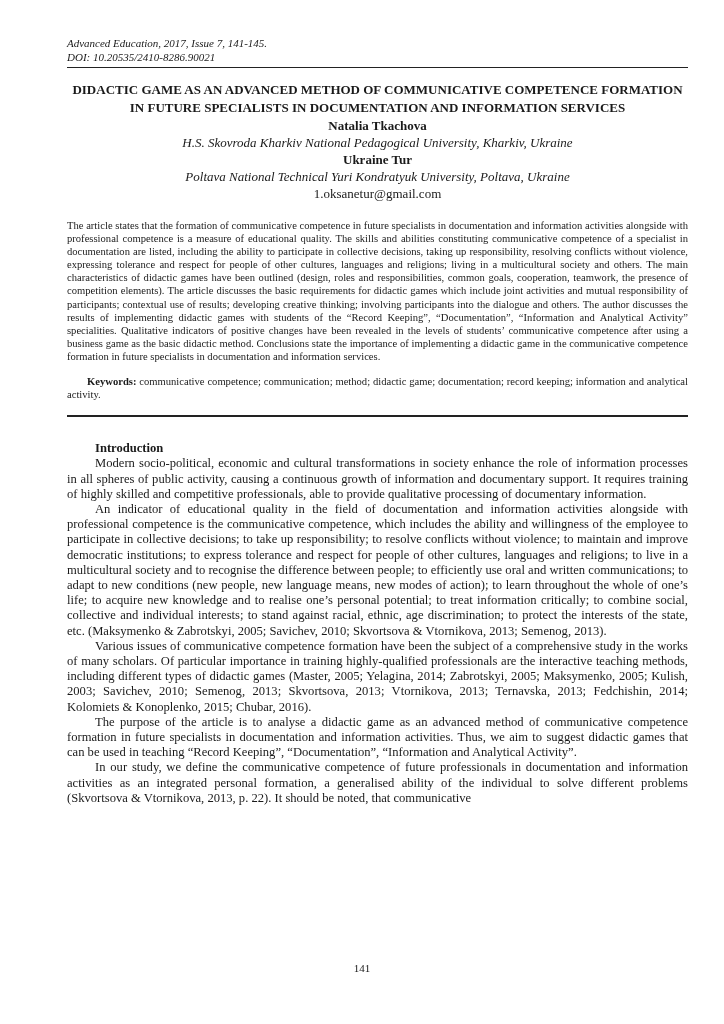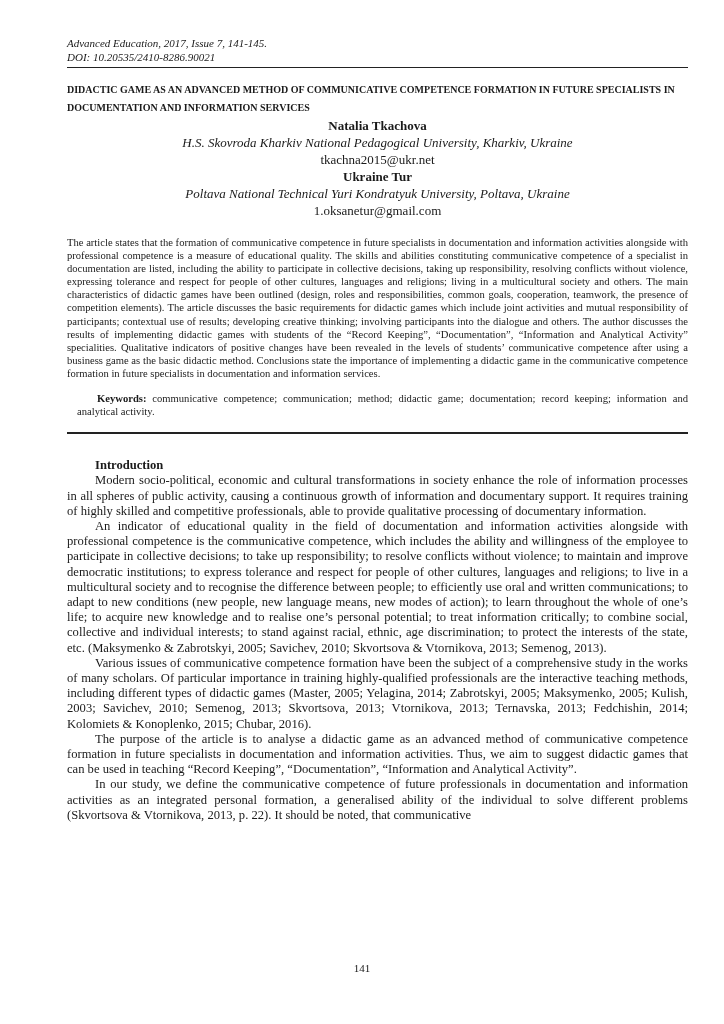--- a/index.html
+++ b/index.html
@@ -20,40 +20,40 @@
     line-height: 14px;
   }
   .header-rule {
     border: none;
     border-top: 1.5px solid #222;
     margin: 3px 0 0 0;
   }
   .paper-title {
     margin-top: 13px;
     font-weight: bold;
-    font-size: 10px;
+    font-size: 13px;
     line-height: 18px;
+    text-align: center;
   }
   .author-block { margin-top: 0; text-align: center; }
   .author-name { font-weight: bold; font-size: 13px; line-height: 17px; }
   .author-affiliation { font-style: italic; font-size: 13px; line-height: 17px; }
   .author-email { font-size: 13px; line-height: 17px; }
   .abstract {
     margin-top: 17px;
     font-size: 10.6px;
     line-height: 13.1px;
     text-align: justify;
   }
   .keywords {
     margin-top: 12px;
     font-size: 10.6px;
     line-height: 13.1px;
     text-align: justify;
     text-indent: 20px;
-    margin-left: 10px;
   }
   .keywords .kw-label { font-weight: bold; }
   .section-rule {
     border: none;
     border-top: 2.5px solid #222;
     margin: 14px 0 0 0;
   }
   .body-heading {
     margin-top: 24px;
     font-weight: bold;
@@ -84,21 +84,20 @@
 
   <div class="journal-line">Advanced Education, 2017, Issue 7, 141-145.</div>
   <div class="doi-line">DOI: 10.20535/2410-8286.90021</div>
   <hr class="header-rule">
 
   <div class="paper-title">DIDACTIC GAME AS AN ADVANCED METHOD OF COMMUNICATIVE COMPETENCE FORMATION IN FUTURE SPECIALISTS IN DOCUMENTATION AND INFORMATION SERVICES</div>
 
   <div class="author-block">
     <div class="author-name">Natalia Tkachova</div>
     <div class="author-affiliation">H.S. Skovroda Kharkiv National Pedagogical University, Kharkiv, Ukraine</div>
-    <div class="author-email">tkachna2015@ukr.net</div>
   </div>
 
   <div class="author-block">
     <div class="author-name">Ukraine Tur</div>
     <div class="author-affiliation">Poltava National Technical Yuri Kondratyuk University, Poltava, Ukraine</div>
     <div class="author-email">1.oksanetur@gmail.com</div>
   </div>
 
   <div class="abstract">The article states that the formation of communicative competence in future specialists in documentation and information activities alongside with professional competence is a measure of educational quality. The skills and abilities constituting communicative competence of a specialist in documentation are listed, including the ability to participate in collective decisions, taking up responsibility, resolving conflicts without violence, expressing tolerance and respect for people of other cultures, languages and religions; living in a multicultural society and others. The main characteristics of didactic games have been outlined (design, roles and responsibilities, common goals, cooperation, teamwork, the presence of competition elements). The article discusses the basic requirements for didactic games which include joint activities and mutual responsibility of participants; contextual use of results; developing creative thinking; involving participants into the dialogue and others. The author discusses the results of implementing didactic games with students of the “Record Keeping”, “Documentation”, “Information and Analytical Activity” specialities. Qualitative indicators of positive changes have been revealed in the levels of students’ communicative competence after using a business game as the basic didactic method. Conclusions state the importance of implementing a didactic game in the communicative competence formation in future specialists in documentation and information services.</div>
 

